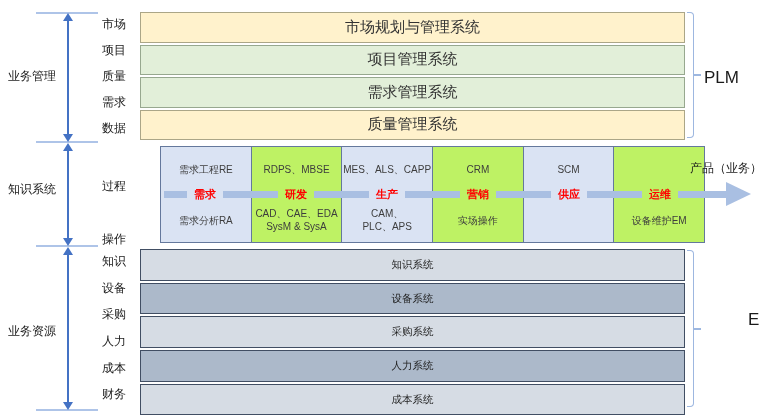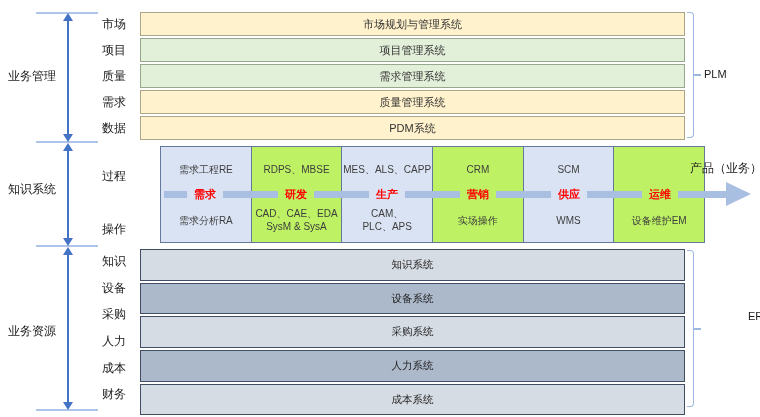--- a/index.html
+++ b/index.html
@@ -13,21 +13,21 @@
   .varrow .shaft{position:absolute;left:6px;top:7px;bottom:7px;width:2px;background:#4472C4;}
   .varrow .head-top{position:absolute;top:0;left:2px;width:0;height:0;border-left:5px solid transparent;border-right:5px solid transparent;border-bottom:8px solid #4472C4;}
   .varrow .head-bottom{position:absolute;bottom:0;left:2px;width:0;height:0;border-left:5px solid transparent;border-right:5px solid transparent;border-top:8px solid #4472C4;}
 
   
   .cat-col{position:absolute;left:94px;width:40px;display:flex;flex-direction:column;gap:2px;}
   .cat-col .cat{flex:1;display:flex;align-items:center;justify-content:center;font-size:12px;color:#1a1a1a;white-space:nowrap;}
 
   
   .top-block{position:absolute;left:140px;top:12px;width:545px;height:128px;display:flex;flex-direction:column;gap:2px;}
-  .top-row{flex:1;box-sizing:border-box;border:1px solid #A6A68C;display:flex;align-items:center;justify-content:center;font-size:11px;color:#333;}
+  .top-row{flex:1;box-sizing:border-box;border:1px solid #A6A68C;display:flex;align-items:center;justify-content:center;font-size:15px;color:#333;}
   .row-yellow{background:#FFF2CC;border-color:#ABA687;}
   .row-green{background:#E2EFD9;border-color:#97A88F;}
 
   
   .mid-wrap{position:absolute;left:140px;top:146px;width:545px;height:97px;margin-left:20px;}
   .mid-block{display:flex;width:100%;height:100%;}
   .mid-col{flex:1;box-sizing:border-box;border:1px solid #64789C;display:flex;flex-direction:column;position:relative;}
   .mid-col + .mid-col{margin-left:-1px;}
   .bg-blue{background:#DAE3F3;}
   .bg-peach{background:#bef264;}
@@ -43,21 +43,21 @@
 
   
   .bottom-block{position:absolute;left:140px;top:249px;width:545px;height:200px;display:flex;flex-direction:column;gap:2px;}
   .bottom-row{flex:1;box-sizing:border-box;border:1px solid #414E63;display:flex;align-items:center;justify-content:center;font-size:10.5px;color:#1f1f1f;}
   .shade-light{background:#D6DCE4;}
   .shade-dark{background:#ACB9CA;}
 
   
   .bracket{position:absolute;left:687px;width:7px;box-sizing:border-box;border:1.5px solid #9DB7E0;border-left:none;border-radius:0 4px 4px 0;}
   .bracket-tick{position:absolute;left:694px;width:7px;height:1.5px;background:#9DB7E0;}
-  .bracket-label{position:absolute;left:704px;font-size:11px;color:#1a1a1a;}
+  .bracket-label{position:absolute;left:704px;font-size:17px;color:#1a1a1a;}
 </style>
 </head>
 <body>
 
 <div class="canvas">
 
   <div class="section-label" style="top:68px;">业务管理</div>
   <div class="section-label" style="top:181px;">知识系统</div>
   <div class="section-label" style="top:323px;">业务资源</div>
 
@@ -88,24 +88,23 @@
     <div class="cat">质量</div>
     <div class="cat">需求</div>
     <div class="cat">数据</div>
   </div>
 
   <div class="top-block">
     <div class="top-row row-yellow">市场规划与管理系统</div>
     <div class="top-row row-green">项目管理系统</div>
     <div class="top-row row-green">需求管理系统</div>
     <div class="top-row row-yellow">质量管理系统</div>
-    <div class="top-row row-yellow">PDM系统</div>
-  </div>
-
-  <div class="cat-col" style="top:154px;height:97px;gap:0;">
+  </div>
+
+  <div class="cat-col" style="top:164px;height:97px;gap:0;">
     <div class="cat" style="flex:0 0 44px;">过程</div>
     <div style="flex:1;"></div>
     <div class="cat" style="flex:0 0 44px;">操作</div>
   </div>
 
   <div class="mid-wrap">
     <div class="mid-block">
       <div class="mid-col bg-blue">
         <div class="mid-top">需求工程RE</div>
         <div class="mid-spacer"></div>
@@ -142,26 +141,20 @@
         <div class="mid-bottom">
           <div>
               <span class="op-line">实场操作</span>
               <span class="op-line"></span>
             </div>
         </div>
       </div>
       <div class="mid-col bg-blue">
         <div class="mid-top">SCM</div>
         <div class="mid-spacer"></div>
-        <div class="mid-bottom">
-          <div>
-              <span class="op-line">WMS</span>
-              <span class="op-line"></span>
-            </div>
-        </div>
       </div>
       <div class="mid-col bg-peach">
         <div class="mid-spacer"></div>
         <div class="mid-bottom">
           <div>
               <span class="op-line">设备维护EM</span>
               <span class="op-line"></span>
             </div>
         </div>
       </div>

